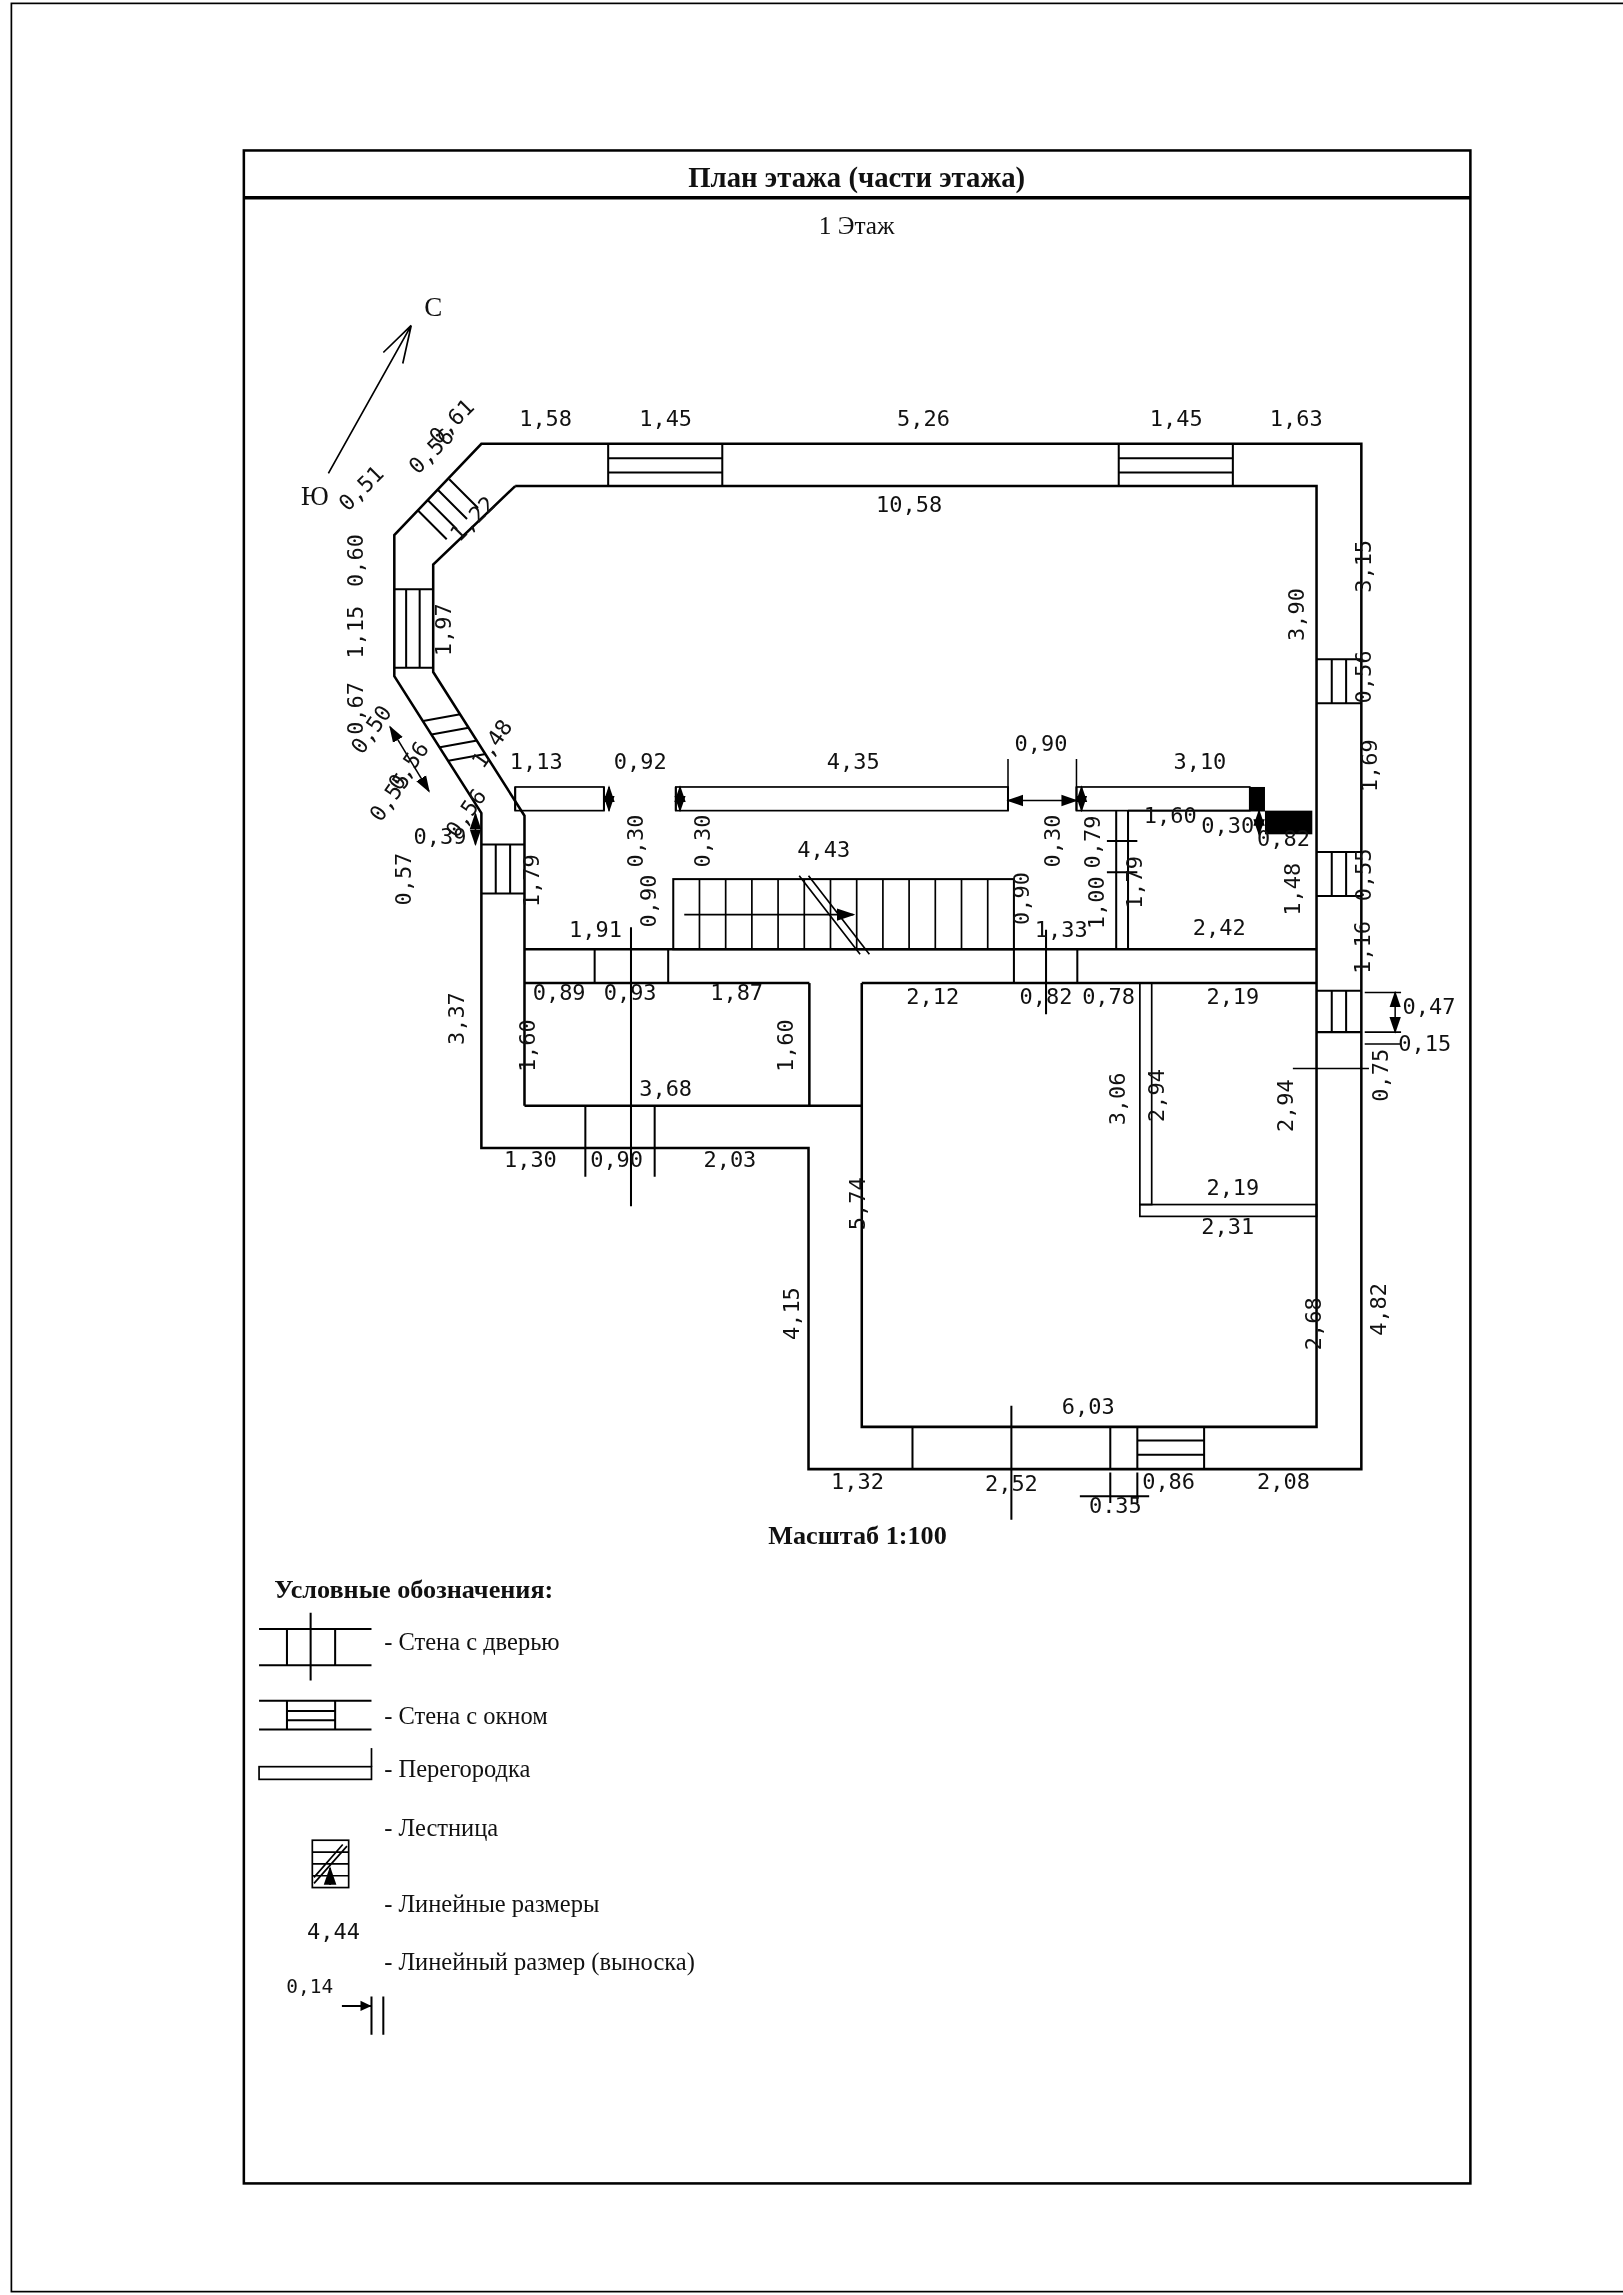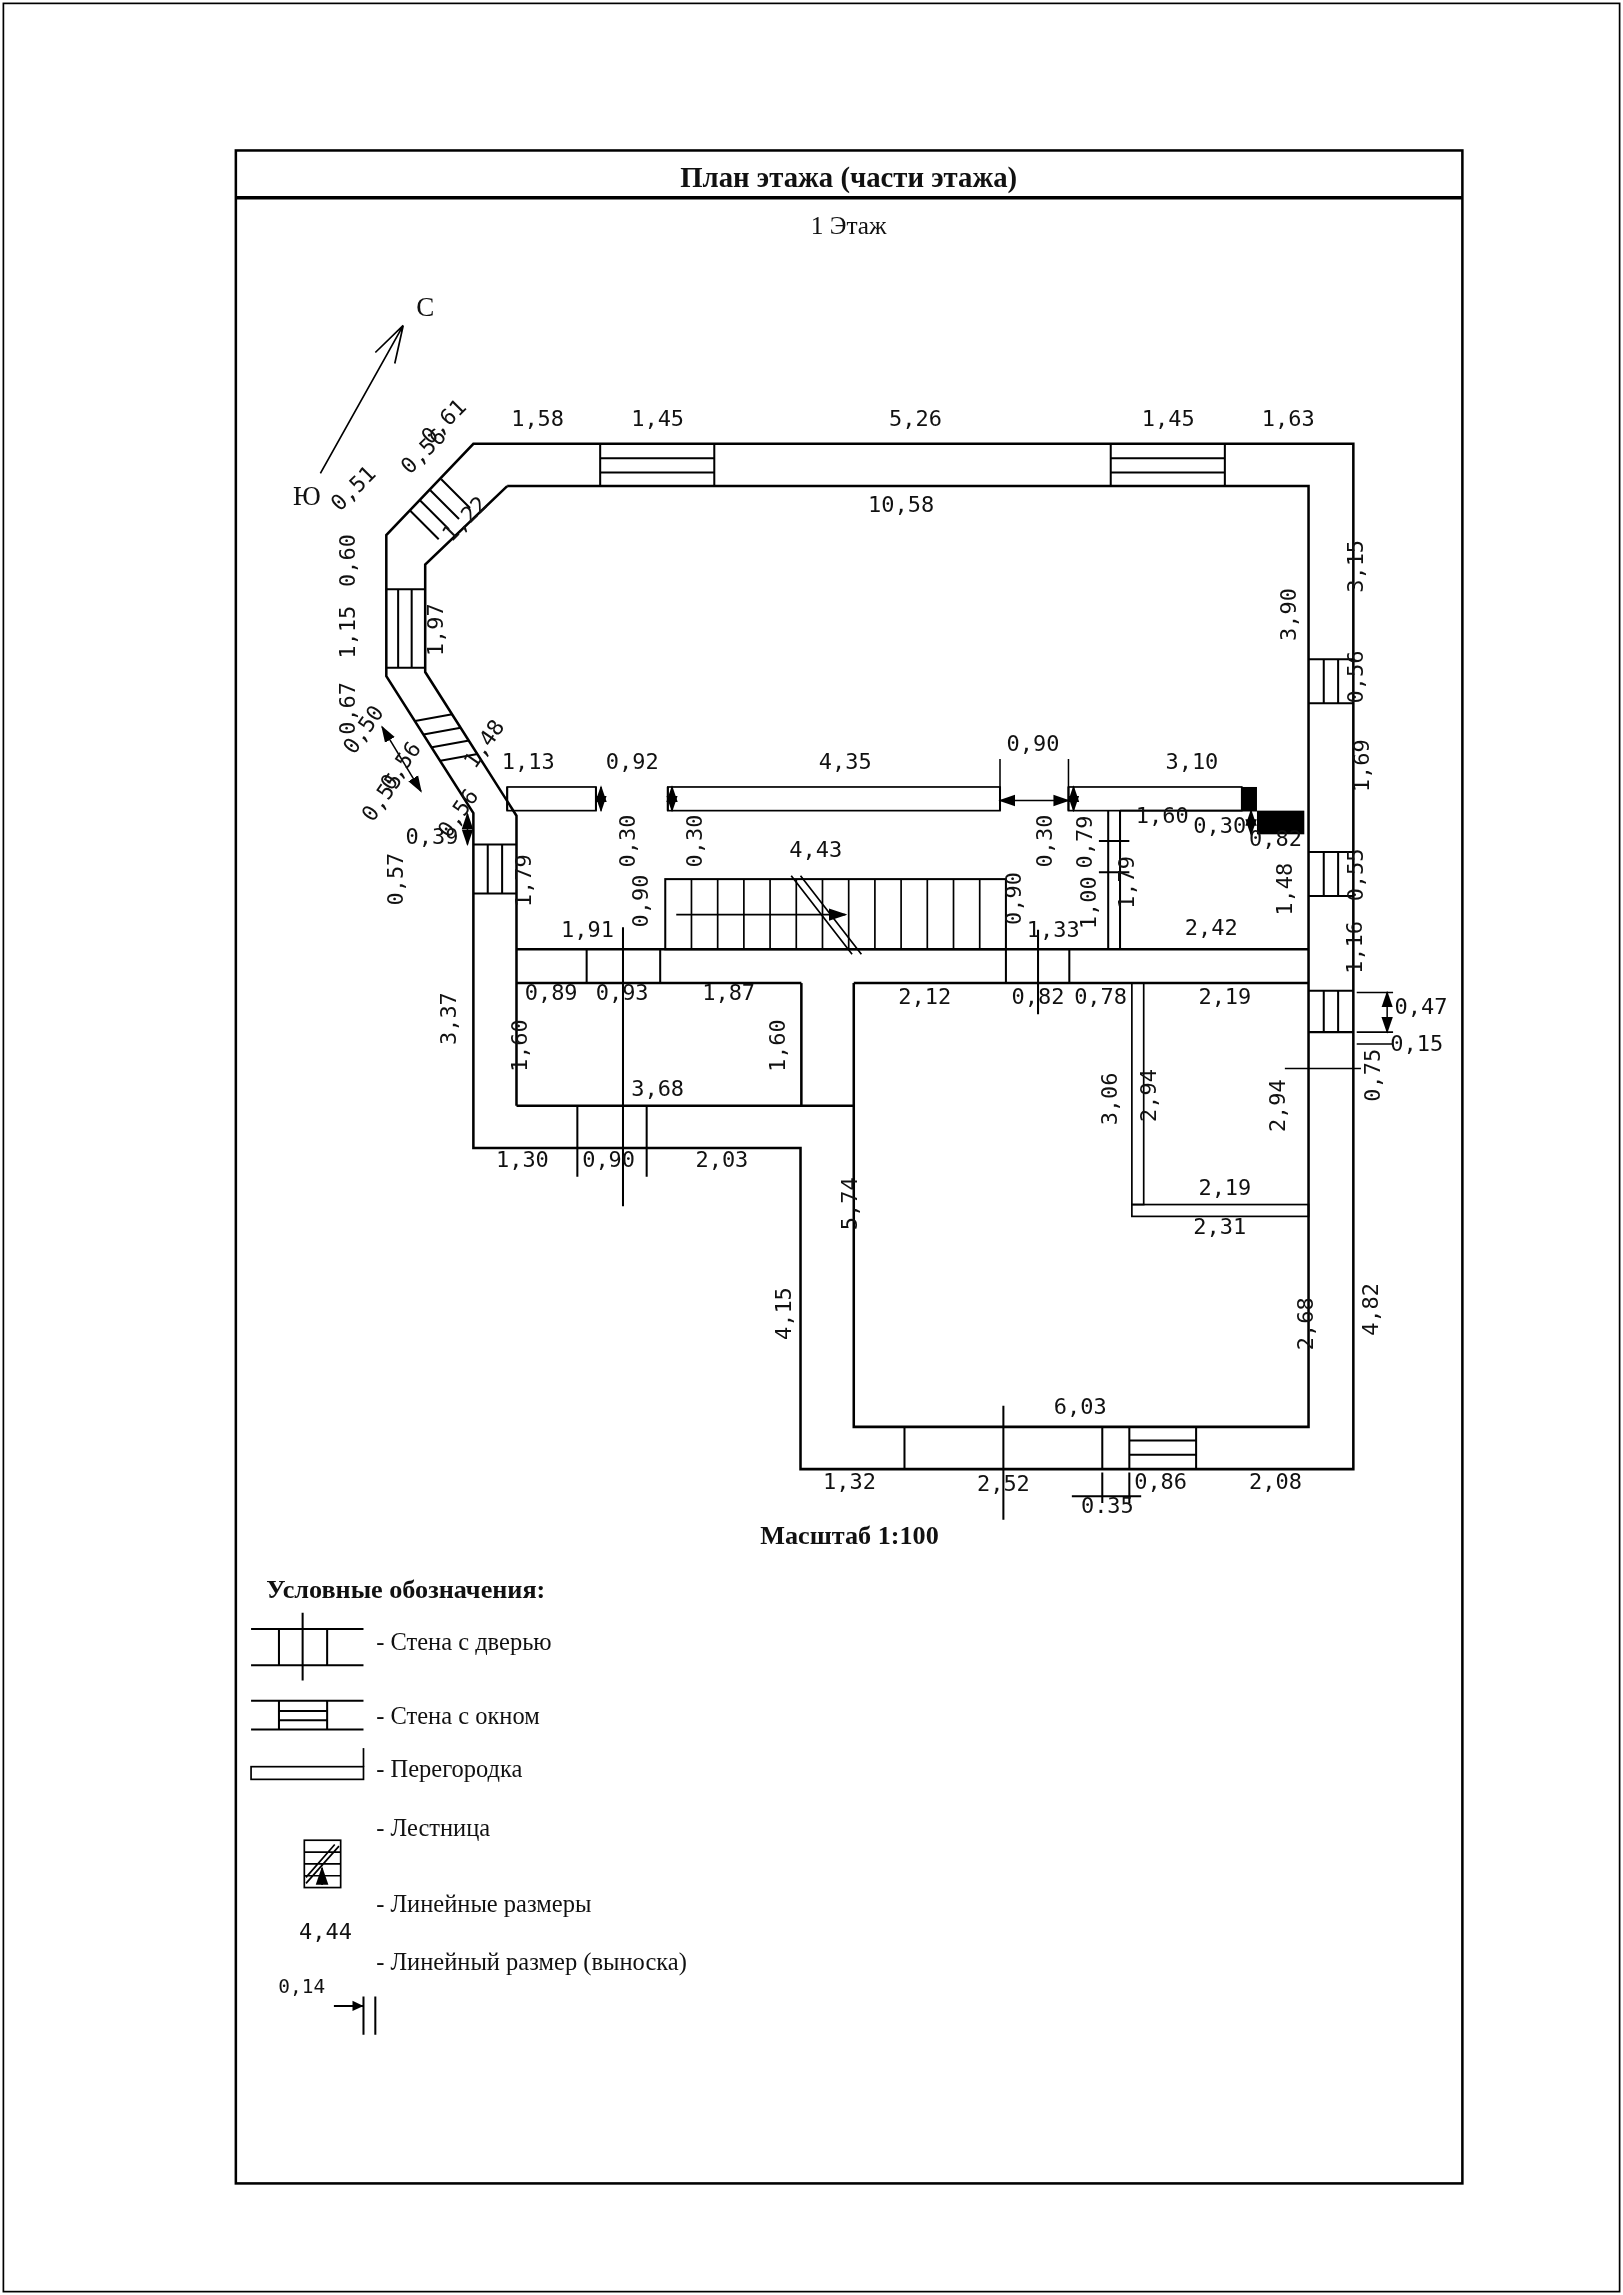--- a/index.html
+++ b/index.html
@@ -1,16 +1,16 @@
 <!DOCTYPE html>
 <html style="font-size:13.5px"><head>
 <meta charset="utf-8">
 <style>
   html,body{margin:0;padding:0;background:#ffffff;}
-  .page{width:1433px;height:2295px;position:relative;background:#fff;}
+  .page{width:1433px;height:2295px;position:relative;background:#fff;margin-left:8px;}
   svg{display:block;}
   text{fill:#111;}
   .dim{font-family:"DejaVu Sans Mono",monospace;font-size:26px;}
   .dim-s{font-family:"DejaVu Sans Mono",monospace;font-size:23px;}
   .ttl{font-family:"Liberation Serif","DejaVu Serif",serif;font-weight:bold;font-size:34px;}
   .sub{font-family:"Liberation Serif","DejaVu Serif",serif;font-size:30px;}
   .scale{font-family:"Liberation Serif","DejaVu Serif",serif;font-weight:bold;font-size:31px;}
   .leg-h{font-family:"Liberation Serif","DejaVu Serif",serif;font-weight:bold;font-size:31px;}
   .leg{font-family:"Liberation Serif","DejaVu Serif",serif;font-size:29px;}
   .compass{font-family:"Liberation Serif","DejaVu Serif",serif;font-size:32px;}

